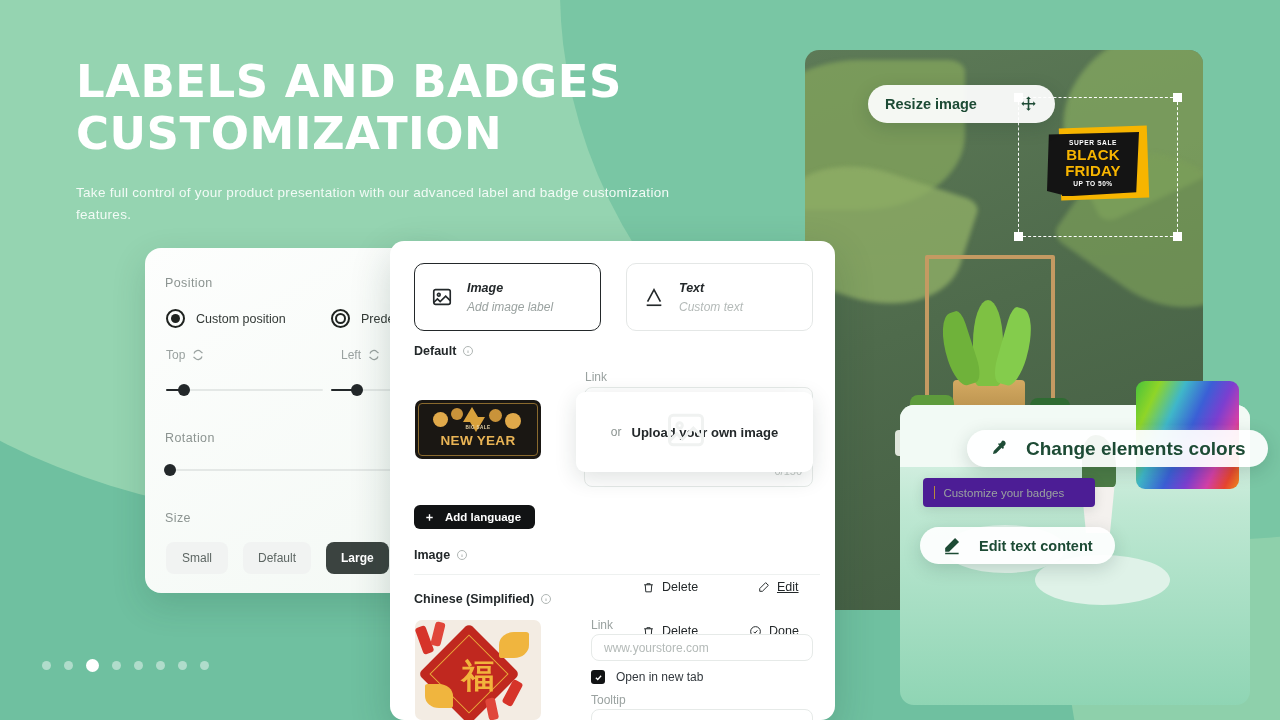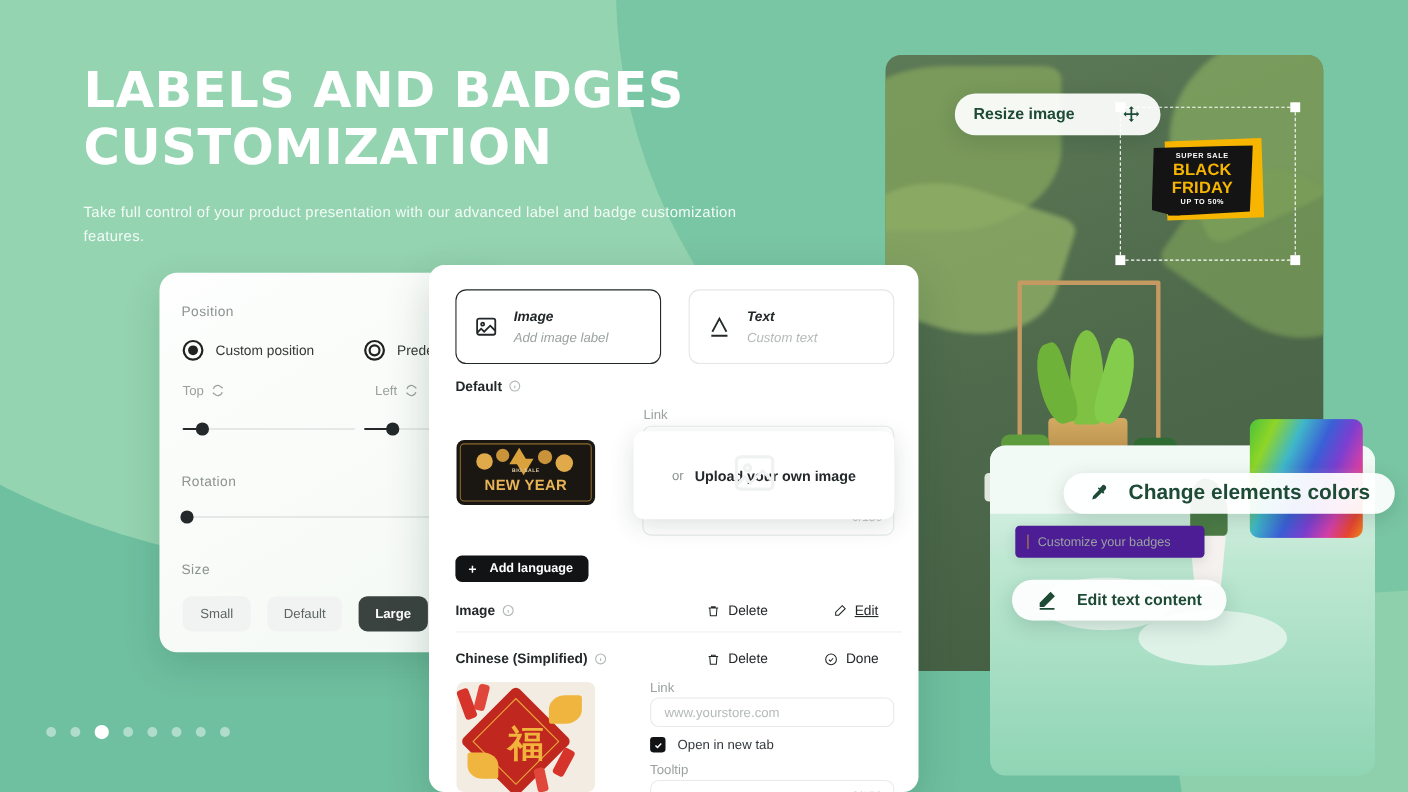--- a/index.html
+++ b/index.html
@@ -146,21 +146,21 @@
     background: #111314; color: #fff; border-radius: 6px;
     display: flex; align-items: center; gap: 10px; font-size: 11.5px; font-weight: 600;
   }
   .plus-ic { width: 11px; height: 11px; }
 
   .rh-french { left: 414px; top: 548px; }
   .rh-chinese { left: 414px; top: 592px; }
   .divider { position: absolute; left: 414px; width: 406px; height: 1px; background: #eef1f0; }
   .dv1 { top: 574px; }
 
-  .act { position: absolute; display: flex; align-items: center; gap: 7px; font-size: 12.5px; color: #23282a; }
+  .act { position: absolute; display: flex; align-items: center; gap: 7px; font-size: 12.5px; color: #23282a; margin-top: 32px; }
   .act svg { width: 13px; height: 13px; }
   .a-del1 { left: 642px; top: 548px; }
   .a-edit1 { left: 757px; top: 548px; }
   .a-del2 { left: 642px; top: 592px; }
   .a-done2 { left: 749px; top: 592px; }
 
   .lnk2 { left: 591px; top: 618px; }
   .f-link2 { left: 591px; top: 634px; width: 222px; height: 27px; }
   .chk-row { position: absolute; left: 591px; top: 670px; display: flex; align-items: center; gap: 11px; }
   .chk { width: 14px; height: 14px; border-radius: 3px; background: #111314; display:flex; align-items:center; justify-content:center; color:#fff; }

